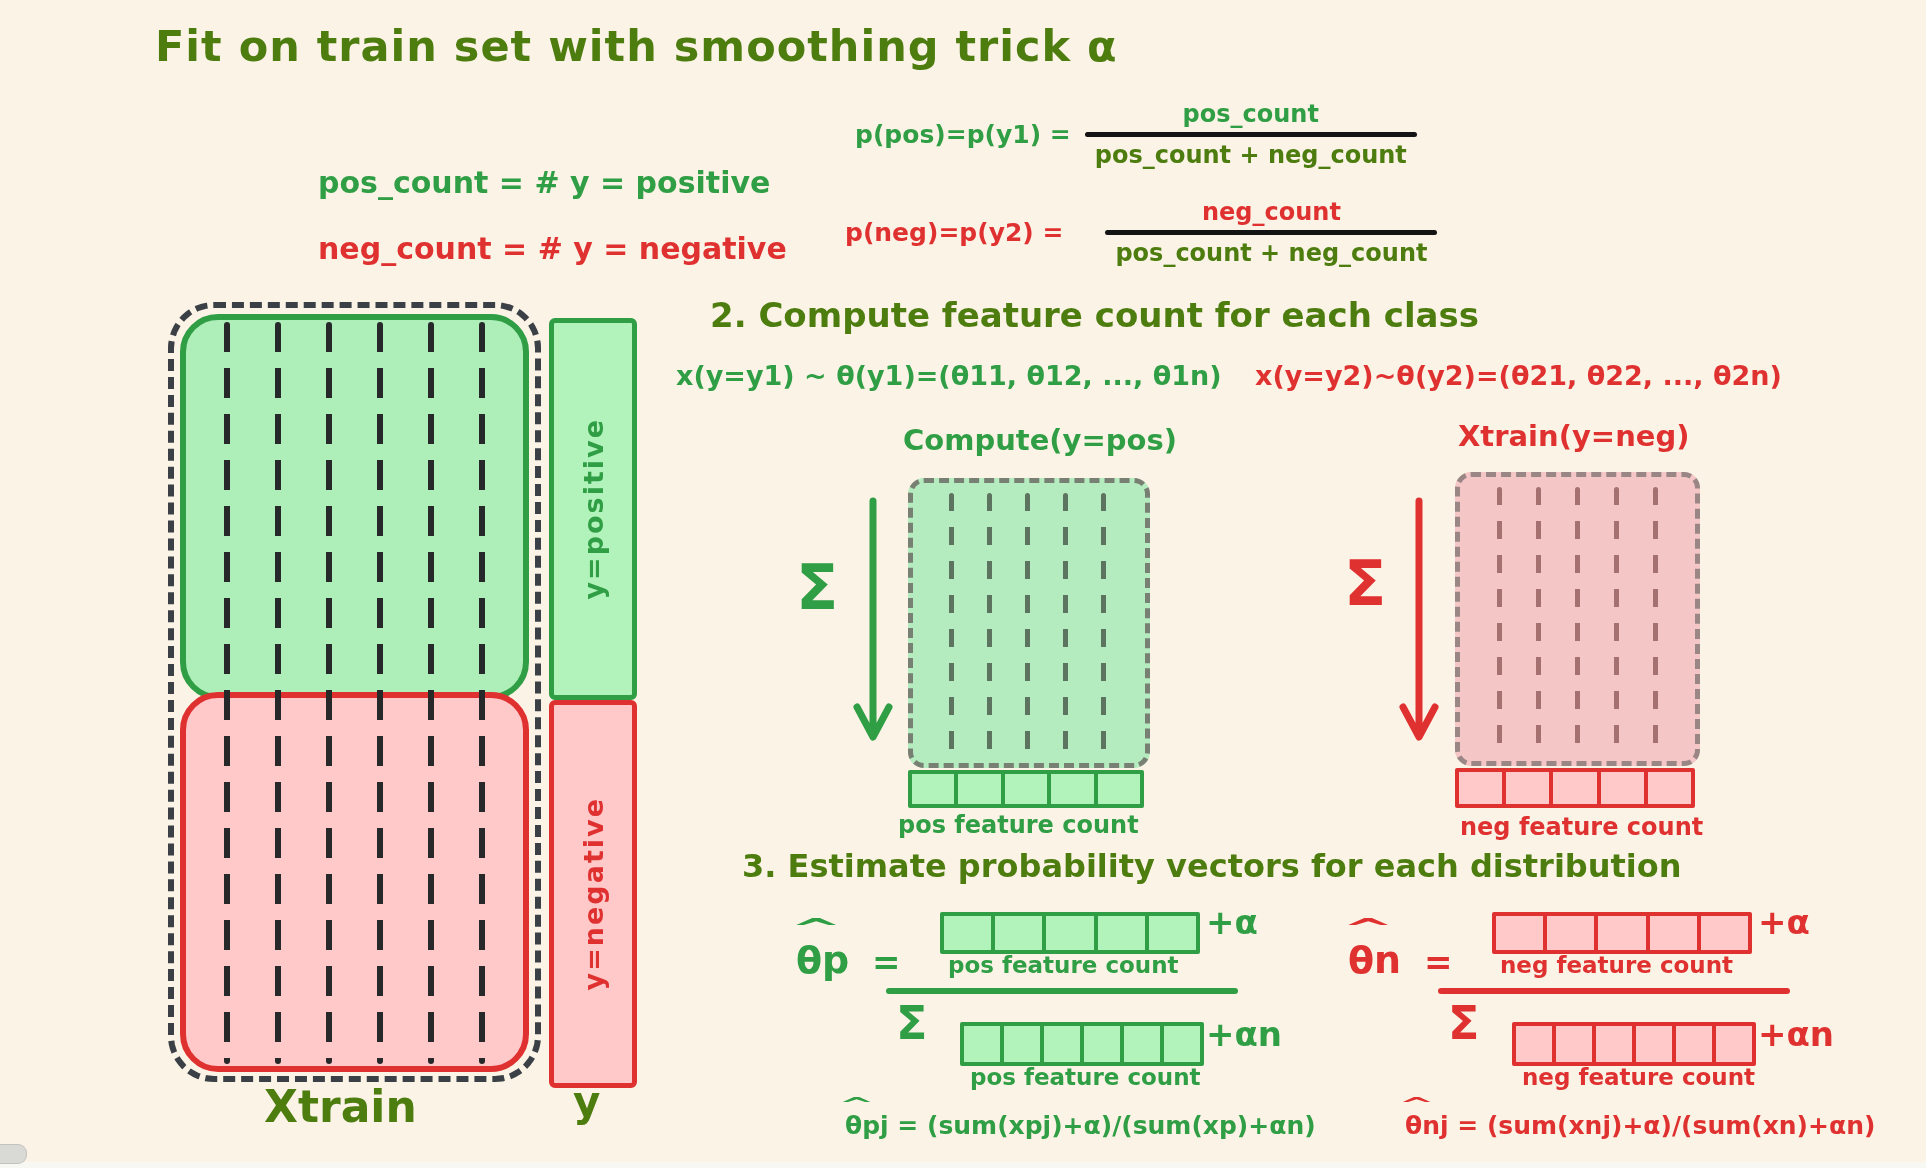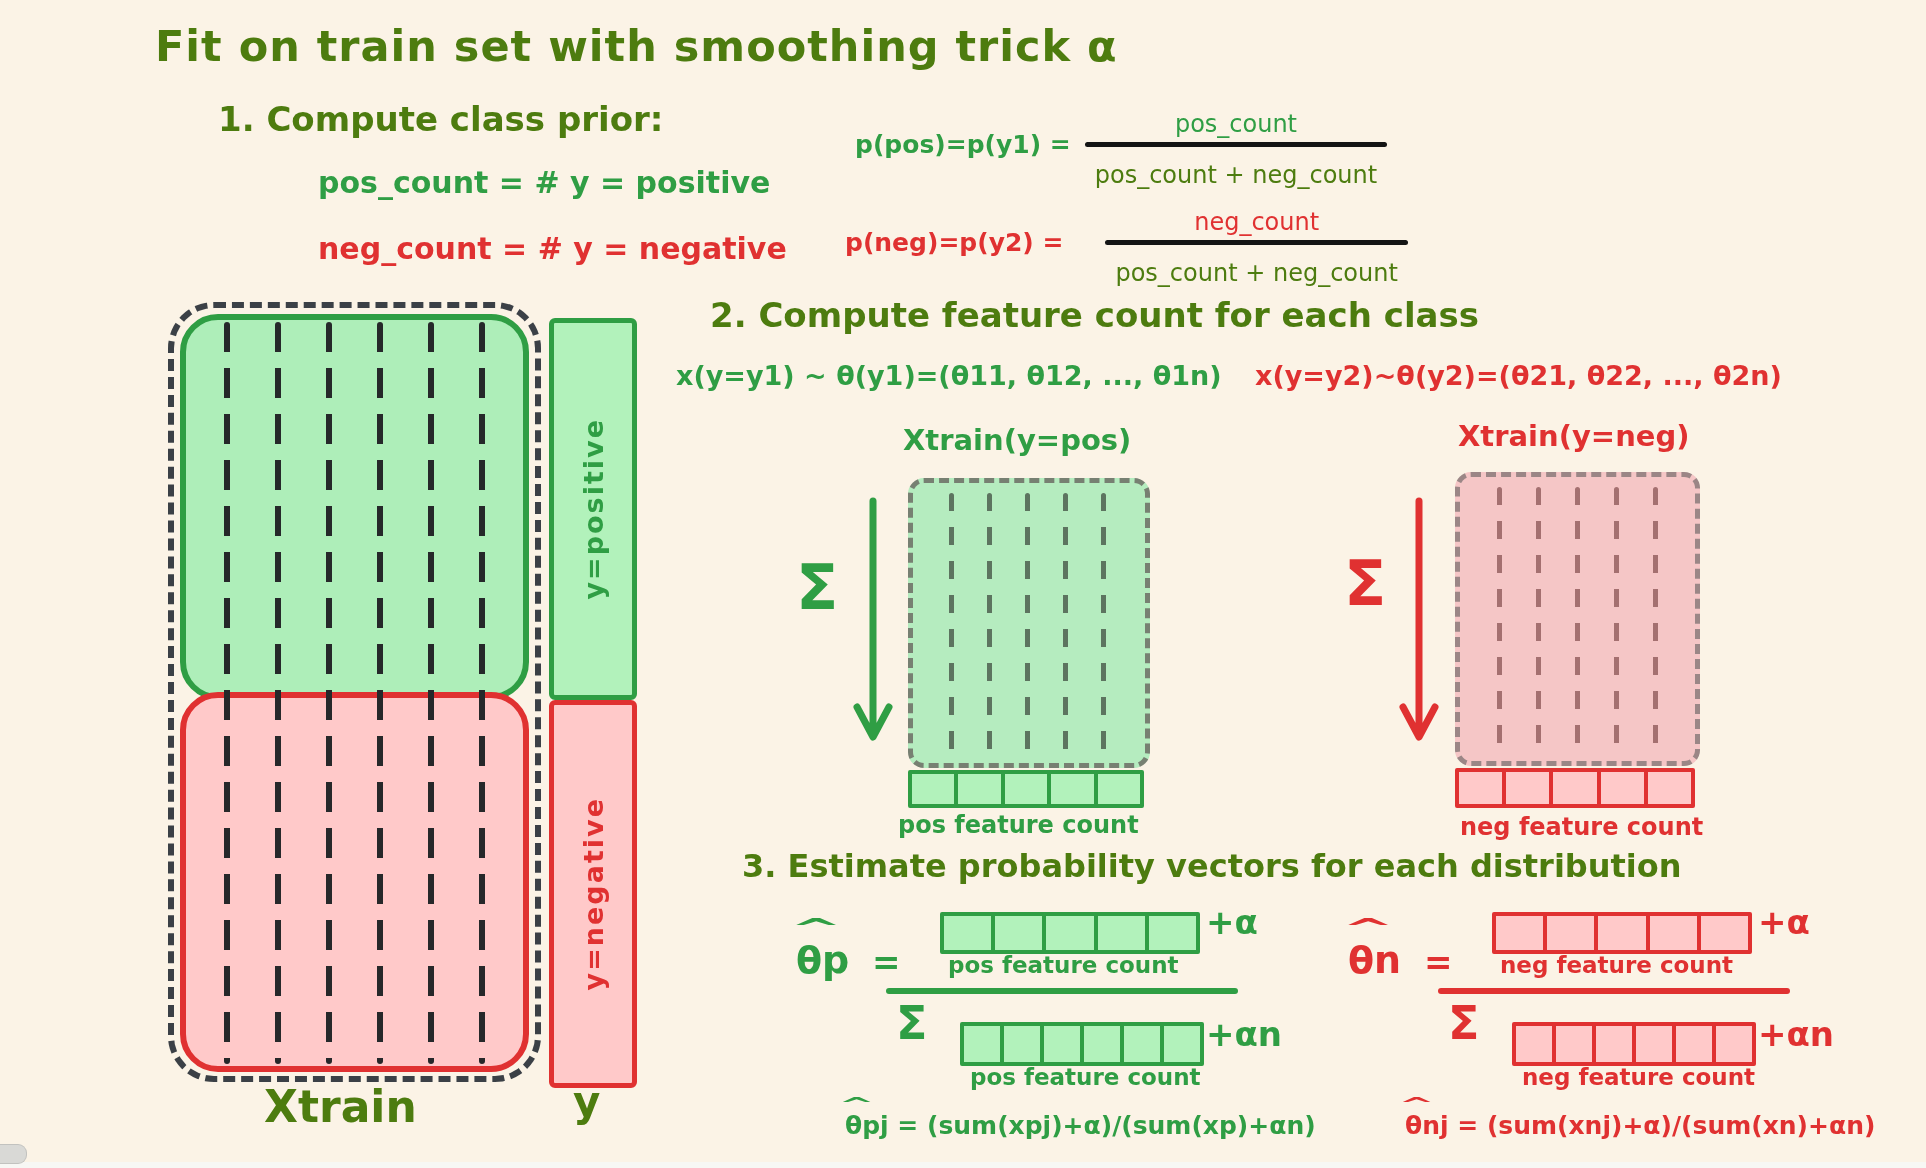--- a/index.html
+++ b/index.html
@@ -20,21 +20,21 @@
 
   .def { font-size:30px; font-weight:600; }
   .def-pos { left:318px; top:166px; }
   .def-neg { left:318px; top:232px; }
 
   .prior { position:absolute; display:flex; align-items:center; gap:14px; }
   .prior-pos { left:855px; top:100px; }
   .prior-neg { left:845px; top:198px;gap:42px; }
   .prior .lhs { font-size:25px; font-weight:600; }
   .frac { display:flex; flex-direction:column; align-items:center; }
-  .frac .num, .frac .den { font-size:24px; font-weight:400; padding:0 10px;margin-top:10px; }
+  .frac .num, .frac .den { font-size:24px; font-weight:700; padding:0 10px; }
   .fbar { height:5px; background:#141414; border-radius:3px; margin:4px 0; align-self:stretch; }
 
   
   .xtrain { position:absolute; left:172px; top:308px; width:365px; height:770px; }
   .xtrain-pos {
     position:absolute; left:8px; top:6px; width:337px; height:374px;
     background:#aeeeb9; border:6px solid #2f9e44; border-radius:38px;
   }
   .xtrain-neg {
     position:absolute; left:8px; top:384px; width:337px; height:368px;
@@ -112,21 +112,20 @@
 
   .scroll-track { position:absolute; left:0; bottom:0; width:100%; height:6px; background:#f7f7f4; }
   .scroll-nub { position:absolute; left:0; top:1144px; width:26px; height:18px; background:#d9d9d6; border:1px solid #c2c2bf; border-left:none; border-radius:0 9px 9px 0; }
 </style>
 </head>
 <body>
 
 <div class="canvas">
 
   <div class="t title ink">Fit on train set with smoothing trick α</div>
-  <div class="t h1 ink">1. Compute class prior:</div>
   <div class="t def def-neg red">neg_count = # y = negative</div>
   <div class="t def def-pos green">pos_count = # y = positive</div>
 
   <div class="prior prior-pos">
     <span class="lhs green">p(pos)=p(y1) =</span>
     <div class="frac">
       <div class="num green">pos_count</div>
       <div class="fbar"></div>
       <div class="den ink">pos_count + neg_count</div>
     </div>
@@ -161,21 +160,21 @@
     <div class="yblock yblock-neg">
       <span class="vtext red">y=negative</span>
     </div>
   </div>
   <div class="t y-label ink">y</div>
 
   <div class="t h2 ink">2. Compute feature count for each class</div>
   <div class="t dist dist-pos green">x(y=y1) ~ θ(y1)=(θ11, θ12, ..., θ1n)</div>
   <div class="t dist dist-neg red">x(y=y2)~θ(y2)=(θ21, θ22, ..., θ2n)</div>
 
-  <div class="t mat-label green" style="left:903px; top:424px;">Xtrain(y=pos)</div>
+  <div class="t mat-label green" style="left:903px; top:424px;">Compute(y=pos)</div>
   <div class="smat smat-pos">
     <div class="scol" style="left:36px; height:258px"></div>
     <div class="scol" style="left:74px; height:258px"></div>
     <div class="scol" style="left:112px; height:258px"></div>
     <div class="scol" style="left:150px; height:258px"></div>
     <div class="scol" style="left:188px; height:258px"></div>
   </div>
   <div class="t sigma sigma-big green" style="left:796px; top:552px;">Σ</div>
   <svg class="arrow" style="left:850px; top:495px;" width="46" height="255" viewBox="0 0 46 255">
     <path d="M23 6 L23 240 M7 212 L23 242 L39 212" stroke="#2f9e44" stroke-width="7" fill="none" stroke-linecap="round" stroke-linejoin="round"></path>

